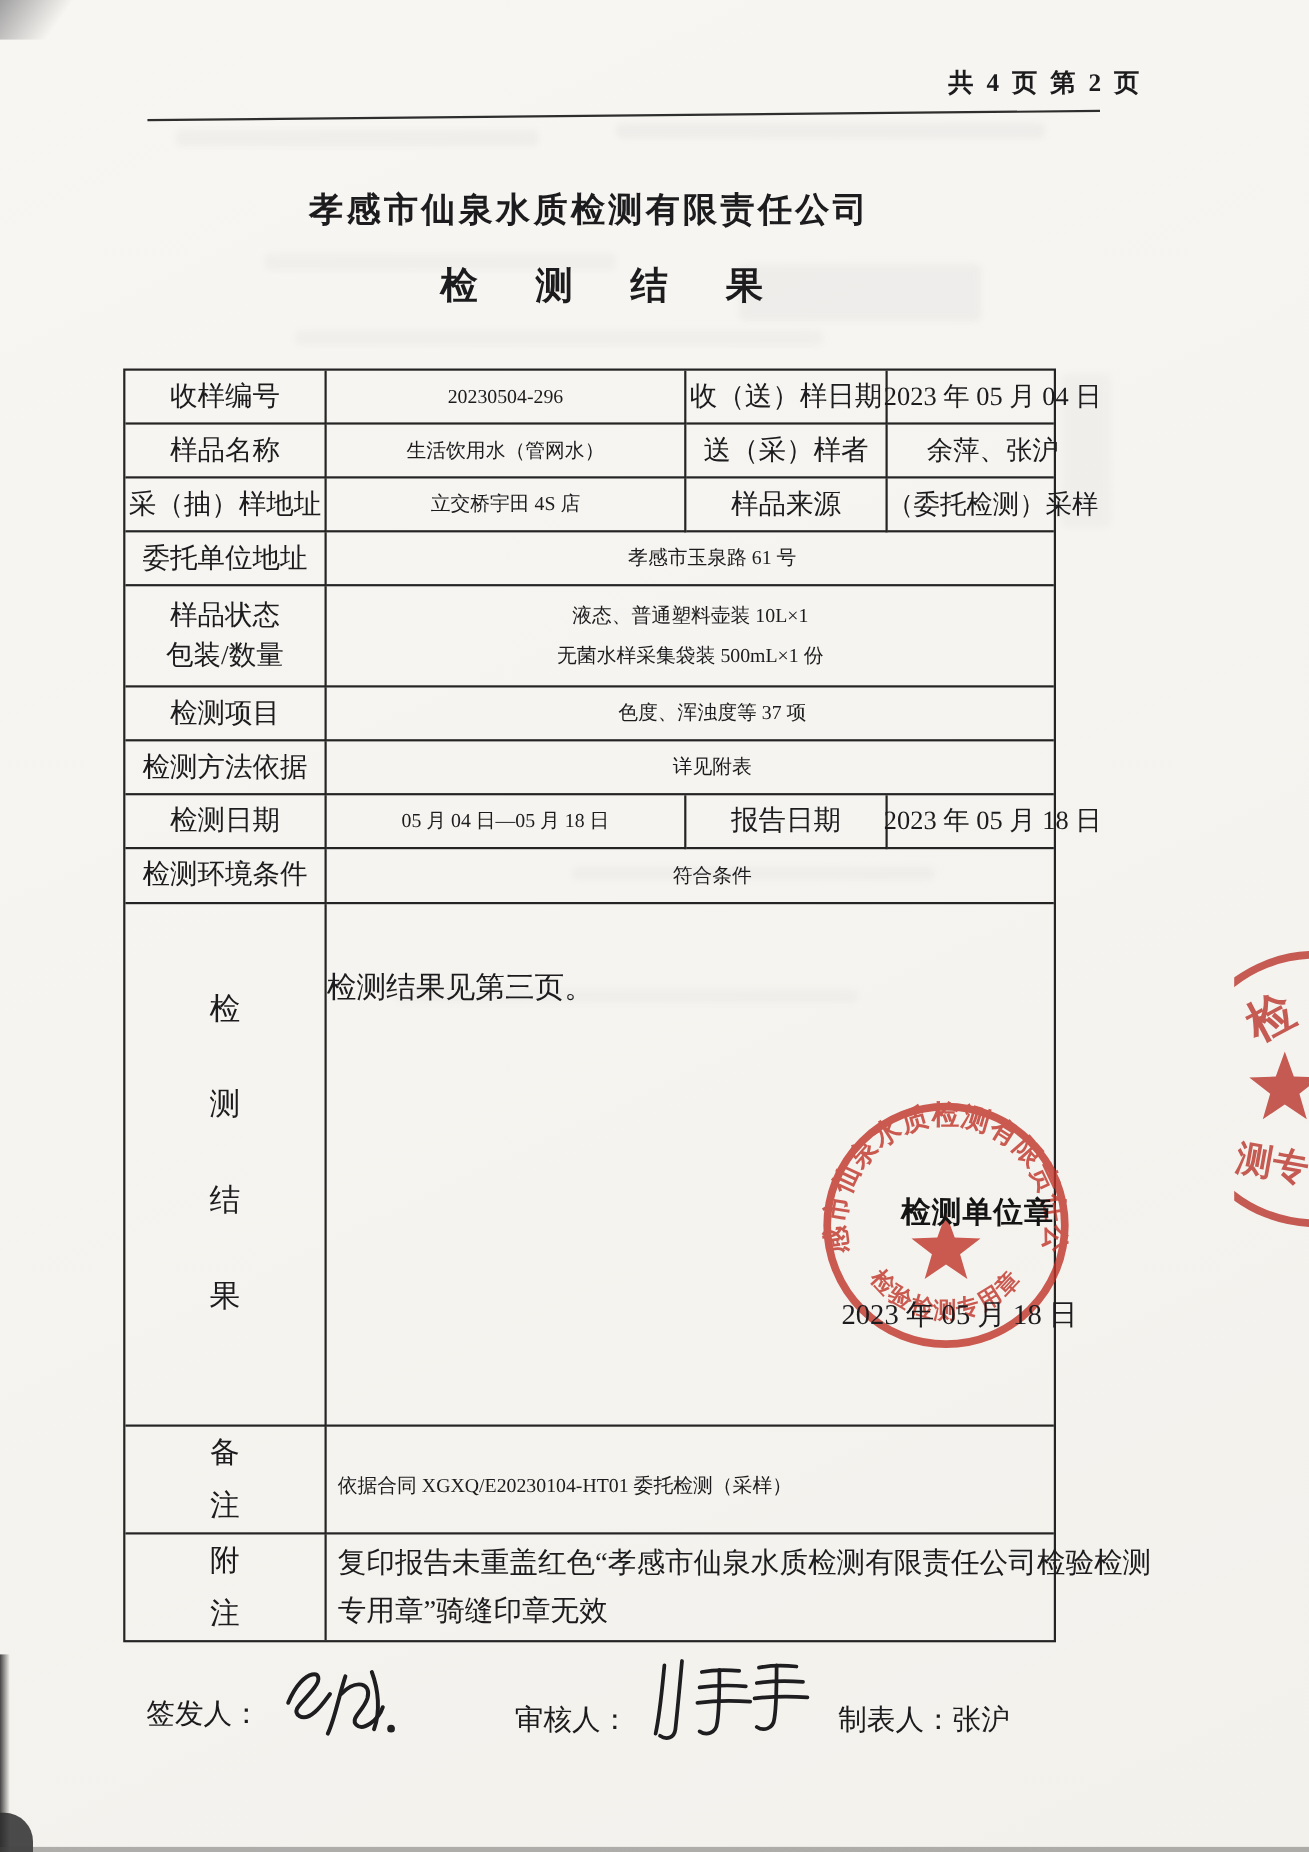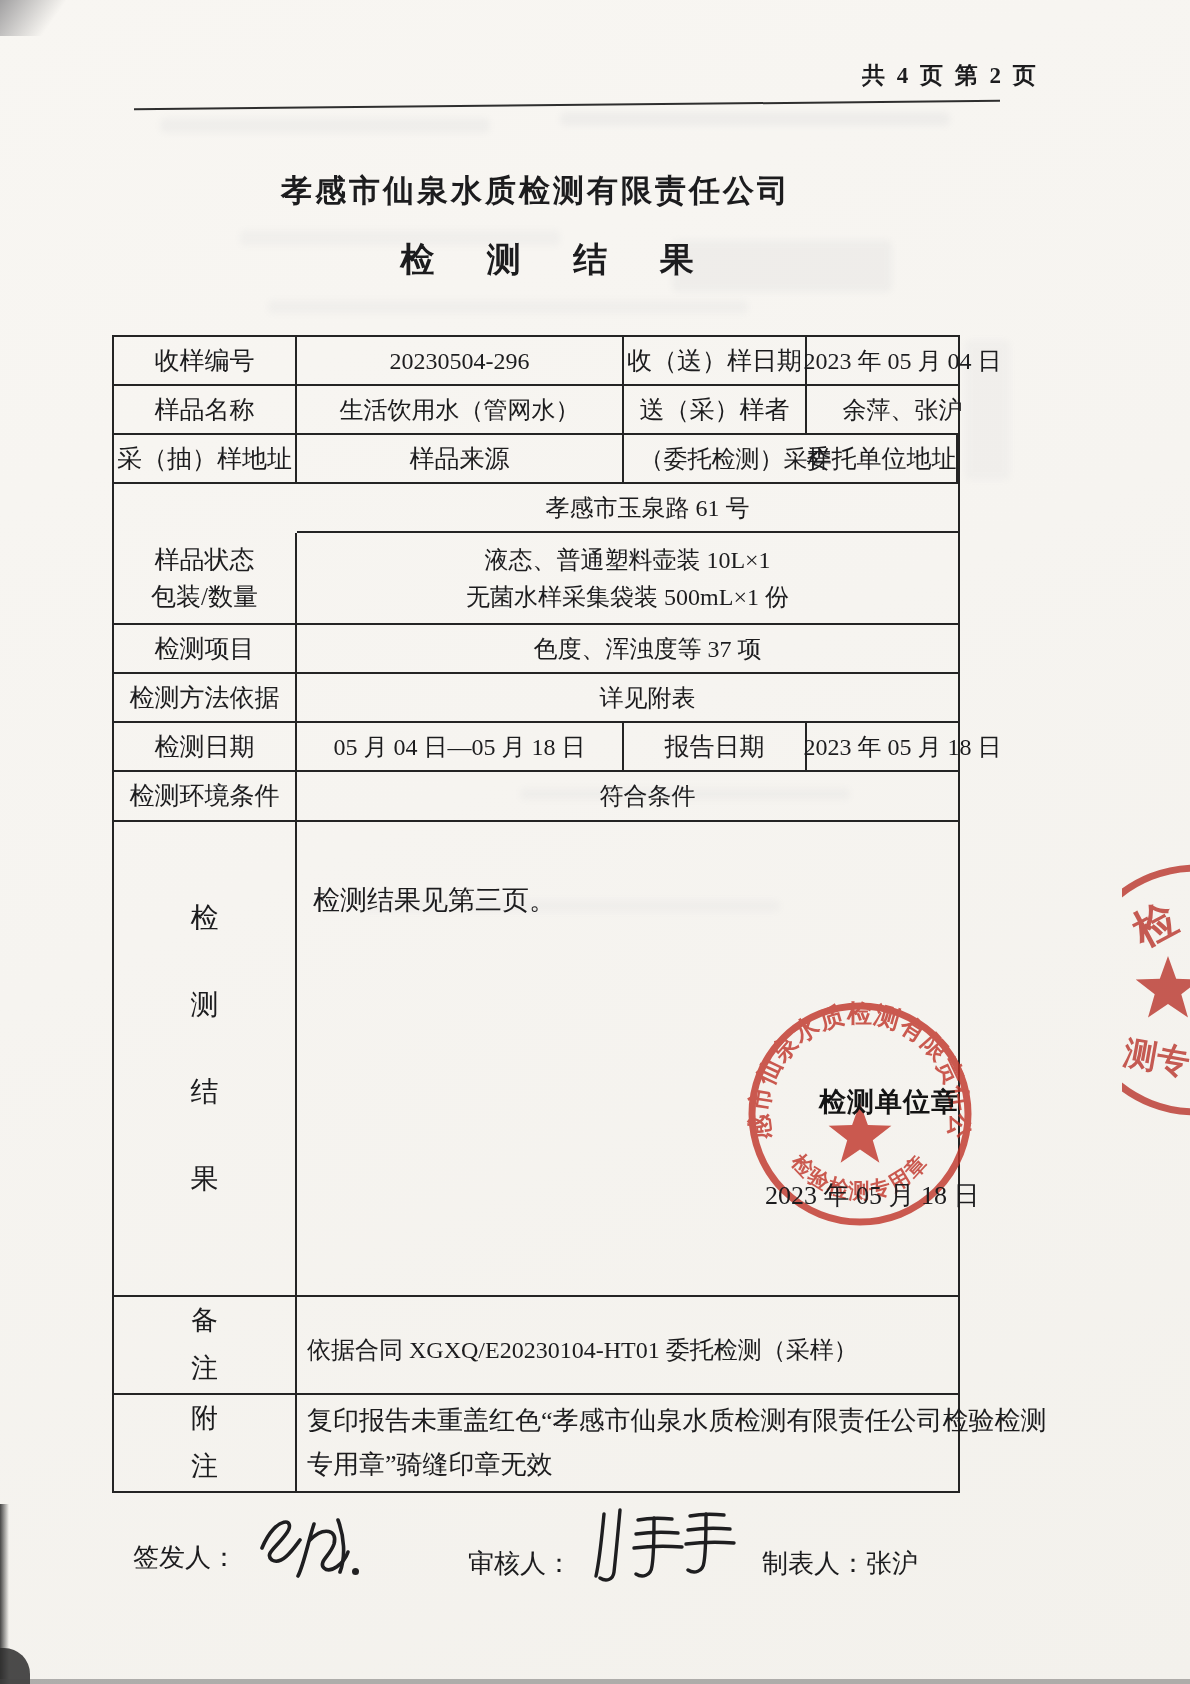--- a/index.html
+++ b/index.html
@@ -14,32 +14,32 @@
   .doc-title{position:absolute;top:237px;left:22px;width:1072px;text-align:center;
              font-size:34px;font-weight:bold;letter-spacing:22px;}
   
   .report-table{position:absolute;left:112px;top:335px;width:848px;box-sizing:border-box;
                 display:grid;grid-template-columns:183px 327px 183px 151px;
                 grid-template-rows:49px 49px 49px 49px 92px 49px 49px 49px 50px 475px 98px 96px;
                 border:2px solid #242424;}
   .cell{box-sizing:border-box;border-right:2px solid #242424;border-bottom:2px solid #242424;
         display:flex;align-items:center;justify-content:center;text-align:center;
         font-size:25px;line-height:1.25;white-space:nowrap;}
-  .cell.value{font-size:24px;}
+  .cell.value{font-size:18px;}
   .cell.small{font-size:24px;}
   .cell.nr{border-right:none;padding-left:40px;}
   .cell.nb{border-bottom:none;}
   .cell.two-line{flex-direction:column;justify-content:space-around;padding:8px 0;}
   .cell.left{justify-content:flex-start;text-align:left;padding-left:10px;margin-top:10px;}
   .cell.vlabel{flex-direction:column;justify-content:flex-start;padding-top:78px;gap:52px;font-size:28px;}
   .cell.stack2{flex-direction:column;justify-content:center;gap:14px;font-size:27px;}
   .cell.notes{flex-direction:column;align-items:flex-start;justify-content:center;gap:12px;
               padding-left:10px;font-size:26px;white-space:nowrap;}
   .result-cell{position:relative;display:block;}
-  .result-note{position:absolute;left:16px;top:62px;font-size:27px;}
+  .result-note{position:absolute;left:0;top:62px;font-size:27px;font-family:Liberation Mono, monospace;}
   .unit-stamp{position:absolute;left:443px;top:172px;width:240px;height:240px;}
   .seal-caption{position:absolute;left:522px;top:264px;font-size:27px;font-weight:bold;color:#141414;
                 letter-spacing:1px;white-space:nowrap;}
   .seal-date{position:absolute;left:468px;top:358px;font-size:26px;white-space:nowrap;}
   
   .edge-stamp{position:absolute;left:1122px;top:852px;width:68px;height:272px;}
   
   .sig-label{position:absolute;font-size:26px;white-space:nowrap;}
   .sig-svg{position:absolute;}
   .sig-dot{position:absolute;left:352px;top:1568px;width:7px;height:7px;border-radius:50%;background:#222;}
@@ -78,20 +78,21 @@
     <div class="cell value">20230504-296</div>
     <div class="cell">收（送）样日期</div>
     <div class="cell value small nr">2023 年 05 月 04 日</div>
 
     <div class="cell">样品名称</div>
     <div class="cell value">生活饮用水（管网水）</div>
     <div class="cell">送（采）样者</div>
     <div class="cell value small nr">余萍、张沪</div>
 
     <div class="cell">采（抽）样地址</div>
+    <div class="cell value">立交桥宇田 4S 店</div>
     <div class="cell">样品来源</div>
     <div class="cell value small nr">（委托检测）采样</div>
 
     <div class="cell">委托单位地址</div>
     <div class="cell value nr" style="grid-column:2/5;">孝感市玉泉路 61 号</div>
 
     <div class="cell two-line">
       <span>样品状态</span>
       <span>包装/数量</span>
     </div>

